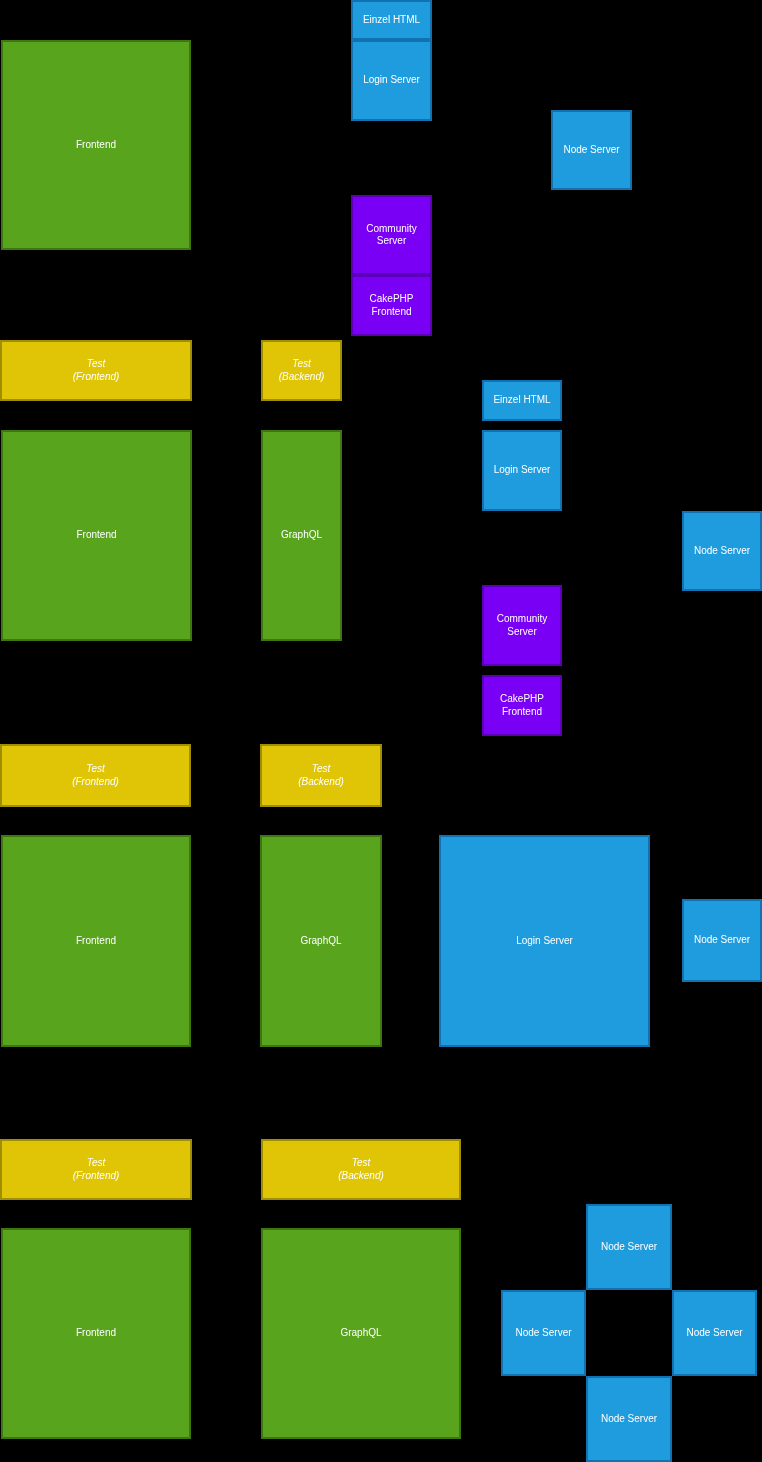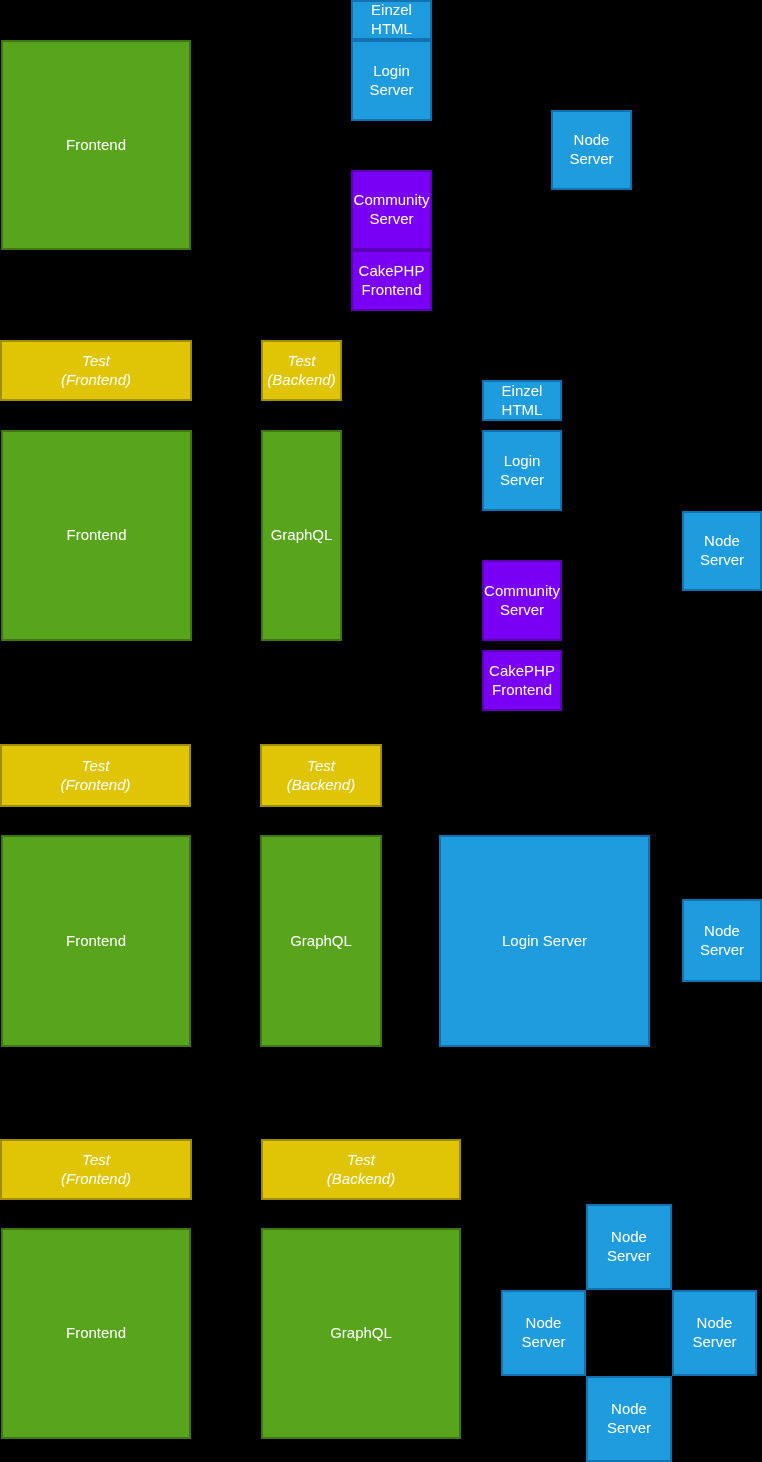--- a/index.html
+++ b/index.html
@@ -15,28 +15,28 @@
     position: absolute;
     box-sizing: border-box;
     border: 2px solid #333;
     display: flex;
     align-items: center;
     justify-content: center;
     text-align: center;
   }
   .node .label {
     color: #fff;
-    font-size: 15px;
+    font-size: 10px;
     line-height: 1.25;
     white-space: pre-line;
     pointer-events: none;
   }
   .node.green  { background: #58a51d; border-color: #3e7712; }
   .node.blue   { background: #1f9cde; border-color: #1272b0; }
-  .node.purple { background: #7a00f5; border-color: #5b00b8; }
+  .node.purple { background: #7a00f5; border-color: #5b00b8; margin-top: 25px; }
   .node.yellow { background: #e0c506; border-color: #9e8e00; font-style: italic; }
 </style>
 </head>
 <body>
 
 <div id="canvas" style="width: 762px; height: 1462px; background: rgb(0, 0, 0);">
     <div class="node green" style="left: 1px; top: 40px; width: 190px; height: 210px; background: rgb(88, 165, 29); border-color: rgb(62, 119, 18);">
       <span class="label" style="color: rgb(255, 255, 255);">Frontend</span>
     </div>
     <div class="node blue" style="left: 351px; top: 0px; width: 81px; height: 40px; background: rgb(31, 156, 222); border-color: rgb(18, 114, 176);">

